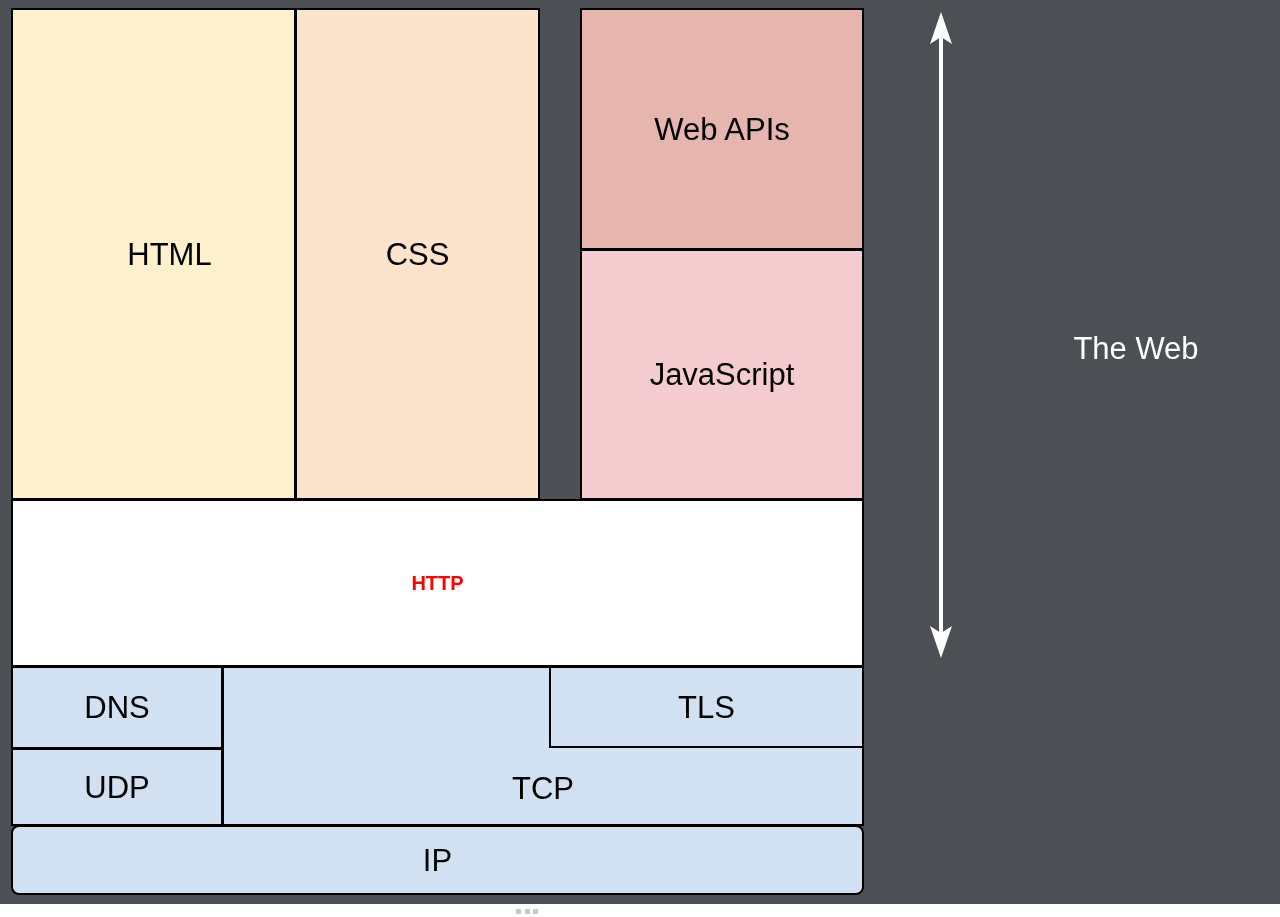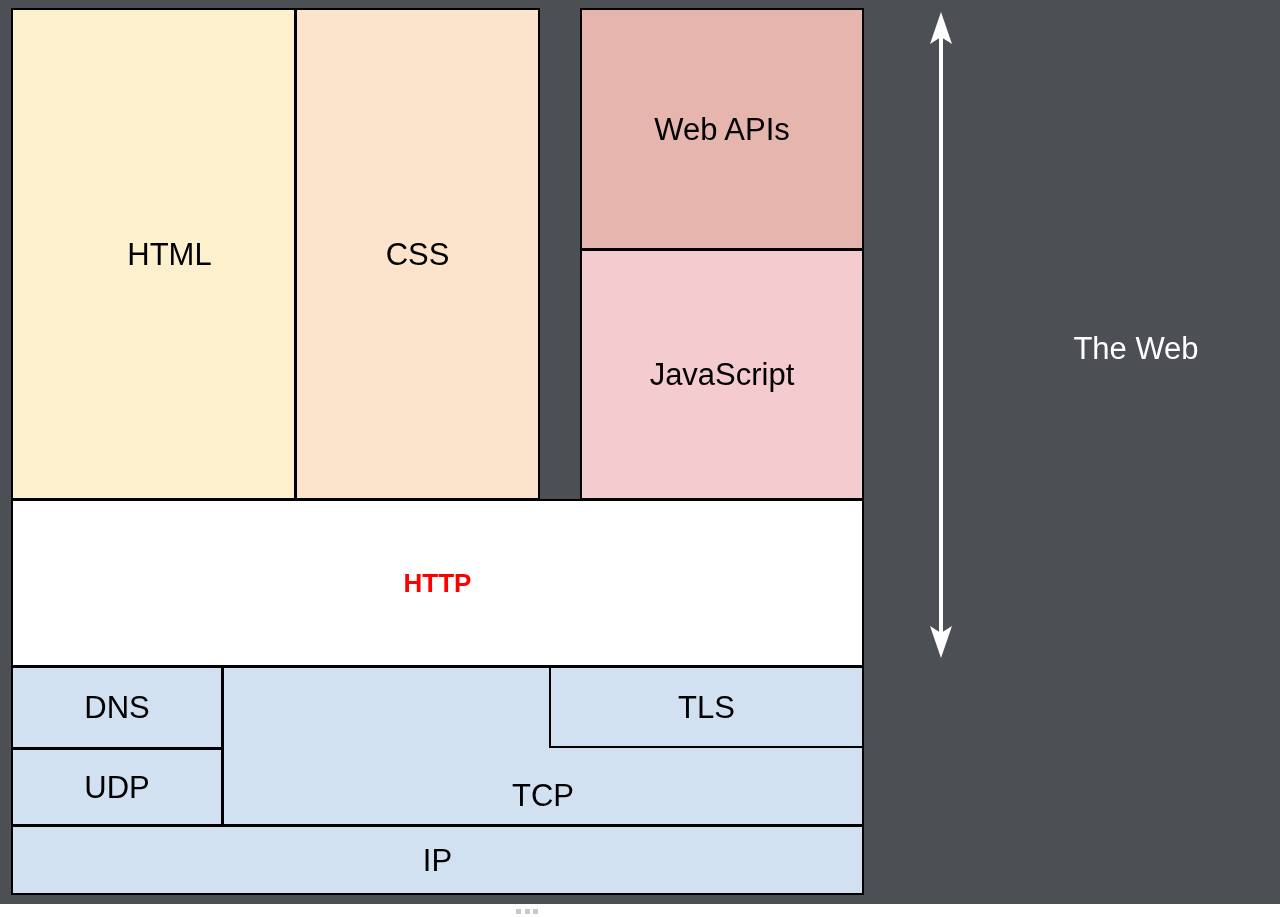--- a/index.html
+++ b/index.html
@@ -73,51 +73,52 @@
 
   
   #cell-http {
     left: 0; top: 491px;
     width: 853px; height: 168px;
     background: #ffffff;
   }
   #cell-http .cell-label {
     color: #ff0000;
     font-weight: bold;
-    font-size: 26px;
+    font-size: 20px;
   }
 
   
   #cell-dns {
     left: 0; top: 658px;
     width: 212px; height: 83px;
     background: #d2e1f2;
   }
   #cell-udp {
     left: 0; top: 740px;
     width: 212px; height: 78px;
     background: #d2e1f2;
   }
   #cell-tcp {
     left: 211px; top: 658px;
     width: 642px; height: 160px;
     background: #d2e1f2;
     align-items: flex-end;
-    padding-bottom: 13px;
+    padding-bottom: 20px;
     text-align: right;
   }
   #cell-tls {
     left: 538px; top: 658px;
     width: 315px; height: 82px;
     background: #d2e1f2;
   }
   #cell-ip {
     left: 0; top: 817px;
     width: 853px; height: 70px;
     background: #d2e1f2;
+    border-radius: 8px;
   }
 
   
   #scope-arrow {
     position: absolute;
     left: 916px;
     top: 8px;
     width: 50px;
     height: 654px;
   }

